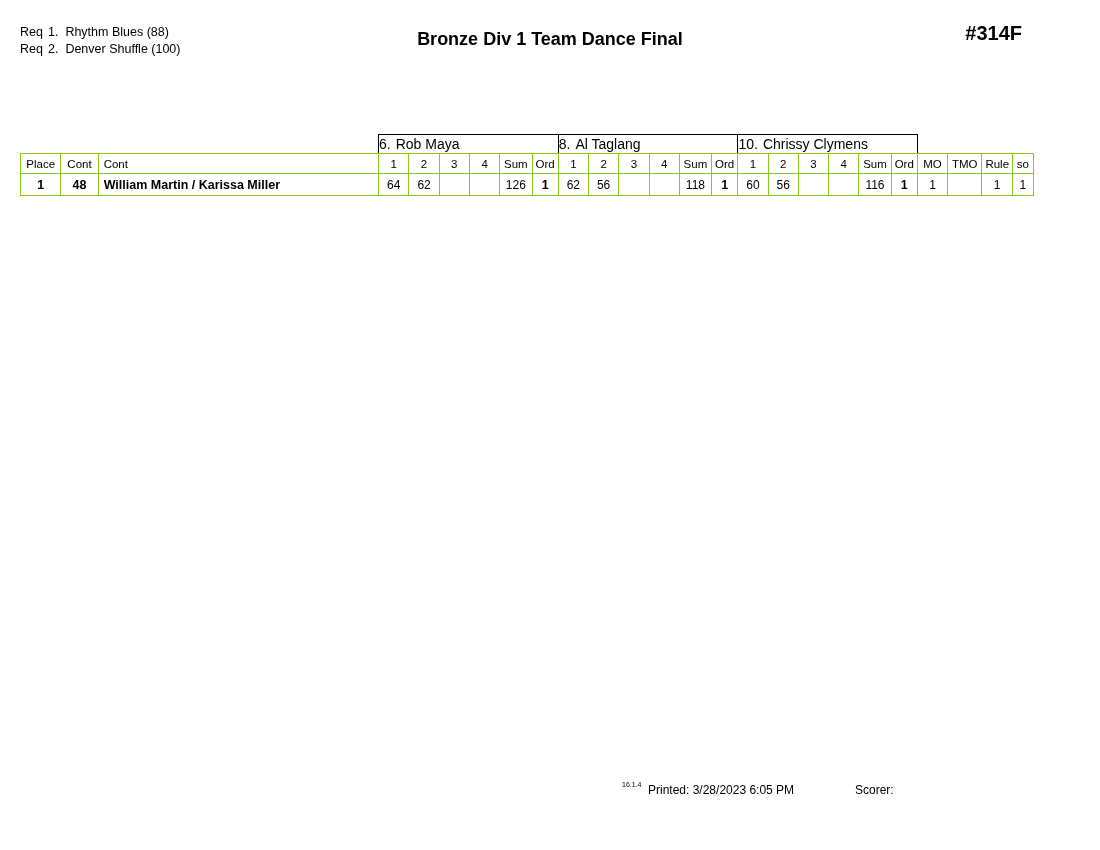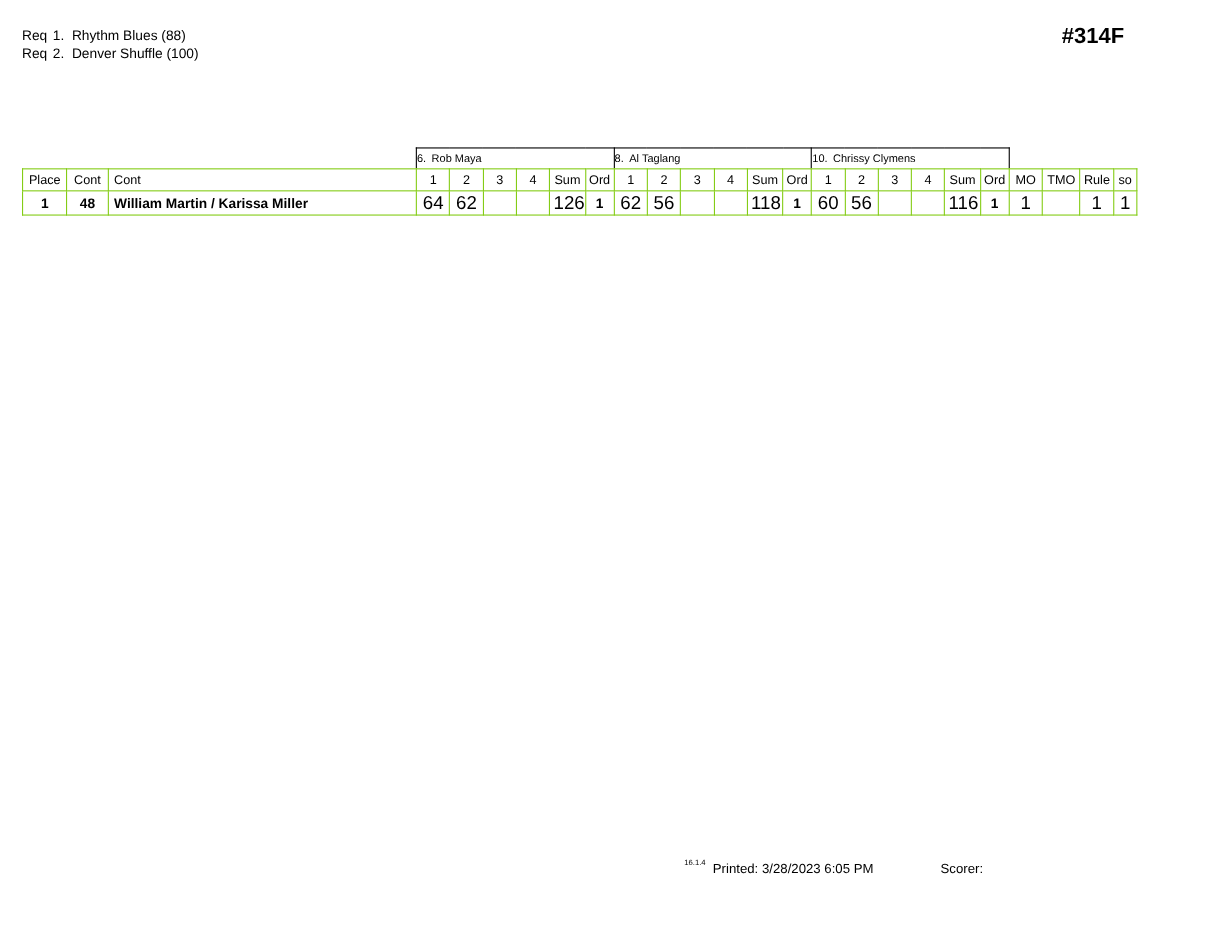--- a/index.html
+++ b/index.html
@@ -71,21 +71,21 @@
   .sheet {
     position: absolute;
     left: 20px;
     top: 134px;
     width: 1014px;
   }
   table.judge-band {
     border-collapse: collapse;
     table-layout: fixed;
     width: 1014px;
-    font-size: 10px;
+    font-size: 14px;
   }
   table.judge-band td {
     padding: 0;
     height: 18px;
     vertical-align: middle;
   }
   td.jb-blank { border: none; }
   td.jb-judge {
     border: 1px solid #000;
     border-bottom: none;
@@ -119,21 +119,21 @@
     text-align: left;
     padding-left: 5px;
   }
   table.scores tr.data td {
     height: 21px;
     font-weight: bold;
     font-size: 12.5px;
   }
   table.scores tr.data td.num {
     font-weight: normal;
-    font-size: 17px;
+    font-size: 12px;
   }
   table.scores tr.data td.bold-ord {
     font-weight: bold;
   }
 
   
   .footer {
     position: absolute;
     left: 0;
     top: 780px;
@@ -163,20 +163,21 @@
 <div class="req-block">
   <div class="req-row">
     <span class="req-label">Req</span><span class="req-num">1.</span><span class="req-name">Rhythm Blues (88)</span>
   </div>
   <div class="req-row">
     <span class="req-label">Req</span><span class="req-num">2.</span><span class="req-name">Denver Shuffle (100)</span>
   </div>
 </div>
 
 <div class="header">
+  <div class="line3">Bronze Div 1 Team Dance Final</div>
 </div>
 
 <div class="event-number">#314F</div>
 
 <div class="sheet">
 
   <table class="judge-band">
     <colgroup>
       <col style="width:40px">
       <col style="width:37px">

